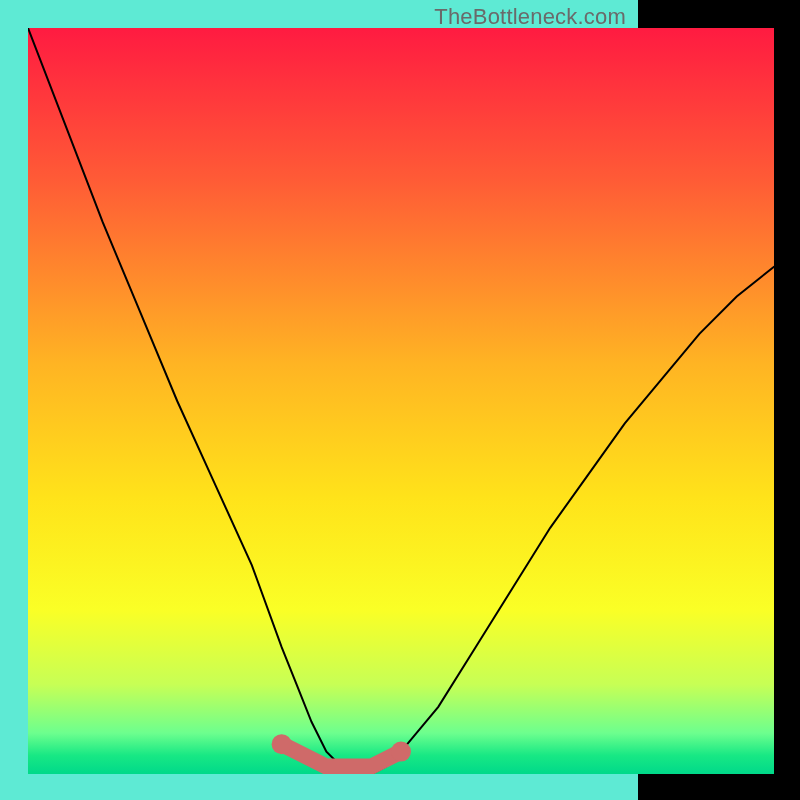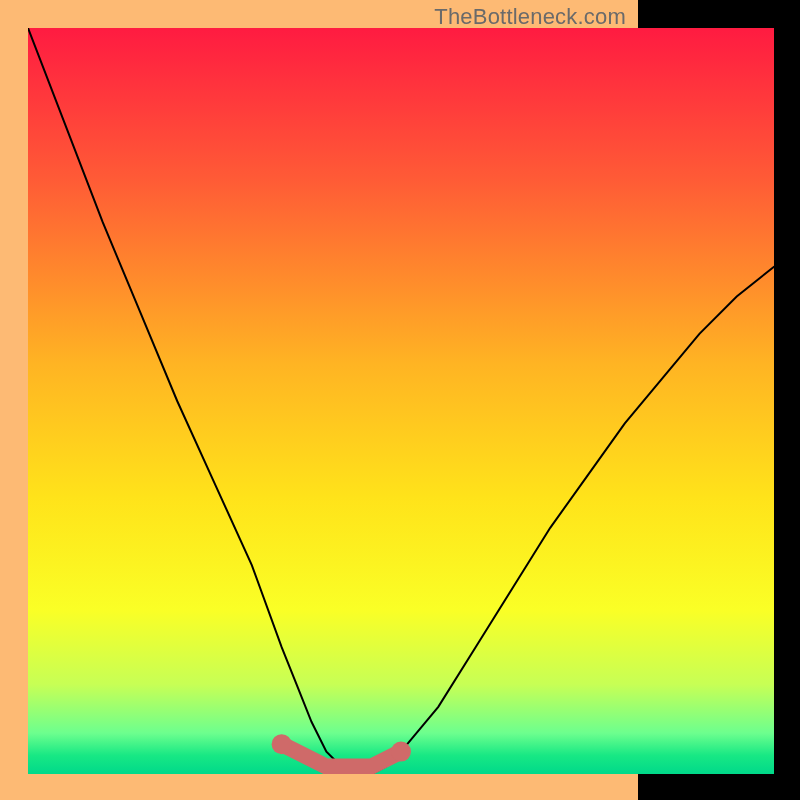--- a/index.html
+++ b/index.html
@@ -8,21 +8,21 @@
     width: 800px;
     height: 800px;
     background: #000;
     overflow: hidden;
     font-family: Arial, Helvetica, sans-serif;
   }
   .frame {
     position: relative;
     width: 638px;
     height: 800px;
-    background: #fdba74;
+    background: #5eead4;
   }
   .watermark {
     position: absolute;
     top: 4px;
     right: 12px;
     color: #6a6a6a;
     font-size: 22px;
     letter-spacing: 0.2px;
     font-weight: 400;
     z-index: 20;

